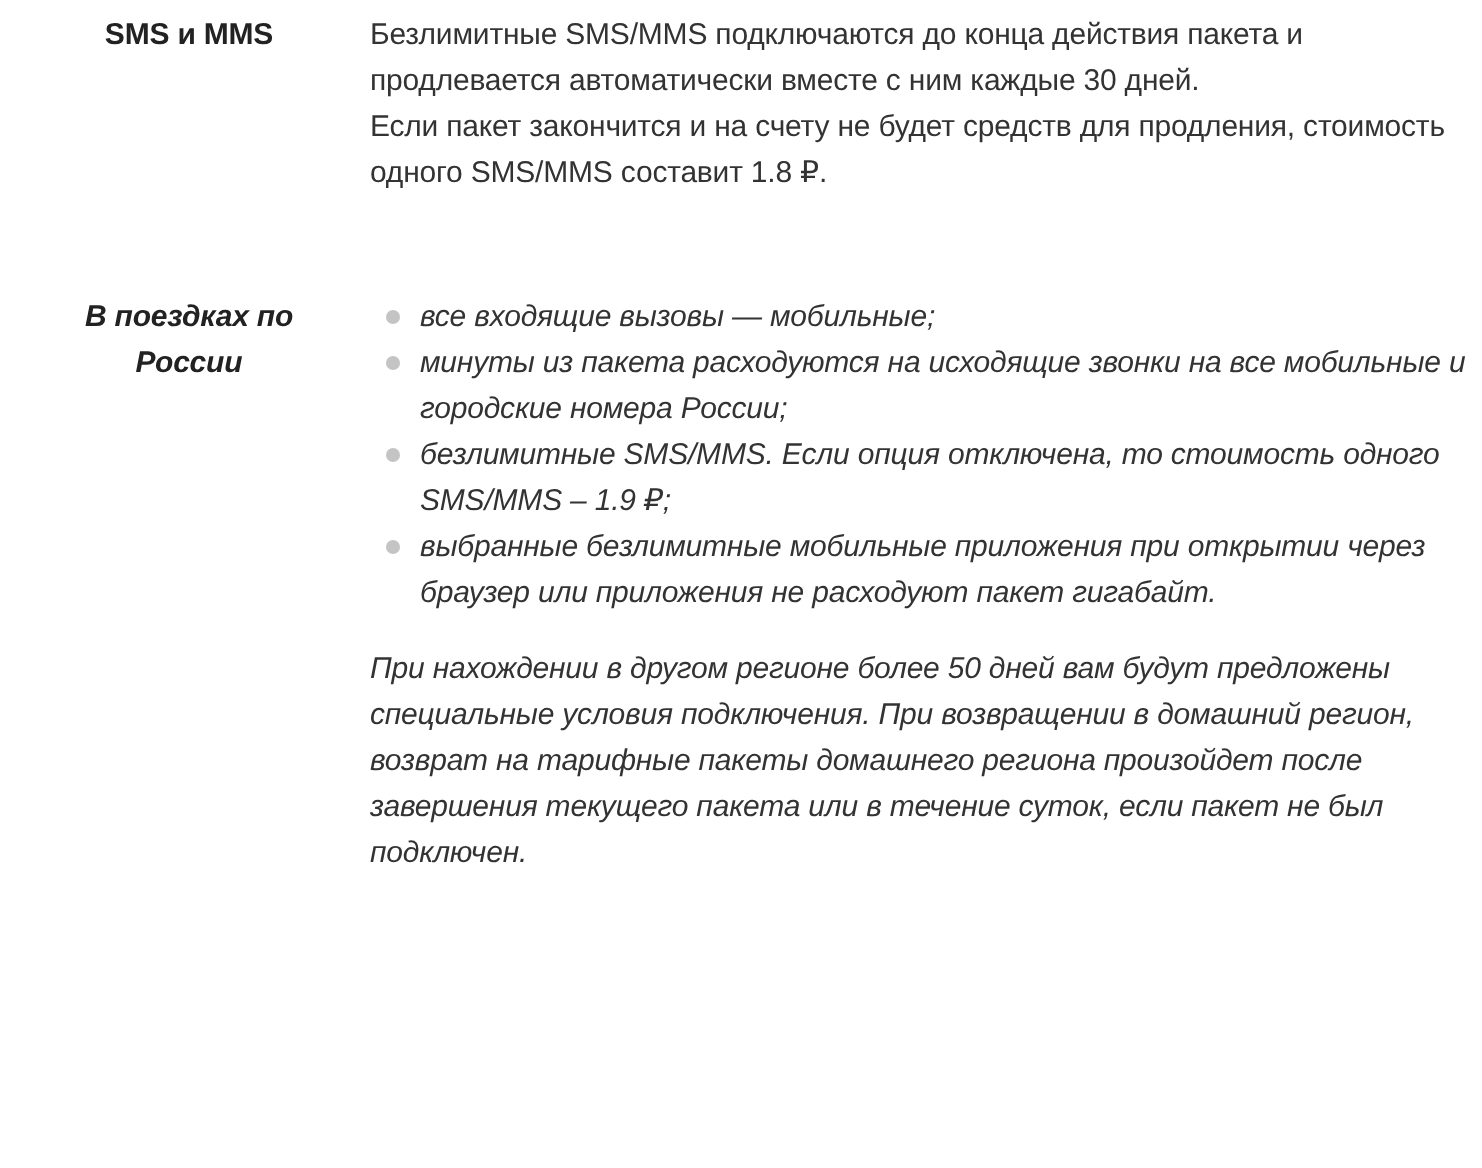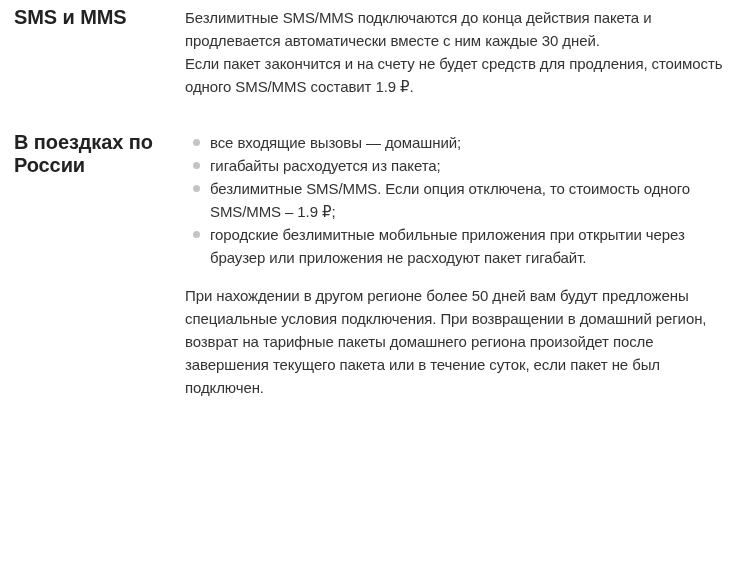--- a/index.html
+++ b/index.html
@@ -21,30 +21,31 @@
     letter-spacing: -0.1px;
     overflow: hidden;
   }
   .content {
     padding: 6px 6px 0 14px;
   }
   .row {
     display: flex;
     align-items: flex-start;
   }
-  .row + .row { margin-top: 33px; }
+  .row + .row { margin-top: 49px; font-style: italic; }
   .term {
     flex: 0 0 171px;
     width: 171px;
     margin: 0;
     padding-right: 10px;
-    font-size: 20px;
+    font-size: 15px;
     line-height: 23px;
     font-weight: bold;
     color: var(--label-color);
+    text-align: center;
   }
   .desc {
     flex: 0 0 549px;
     width: 549px;
   }
   .para { margin: 0; }
   .para + .para { margin-top: 34px; }
   .line { display: block; }
   ul.bullets {
     list-style: none;
@@ -70,31 +71,31 @@
 </head>
 <body>
 
 <main class="content">
 
   <section class="row">
     <h3 class="term">SMS и MMS</h3>
     <div class="desc">
       <div class="para">
         <span class="line">Безлимитные SMS/MMS подключаются до конца действия пакета и продлевается автоматически вместе с ним каждые 30 дней.</span>
-        <span class="line">Если пакет закончится и на счету не будет средств для продления, стоимость одного SMS/MMS составит 1.9 ₽.</span>
+        <span class="line">Если пакет закончится и на счету не будет средств для продления, стоимость одного SMS/MMS составит 1.8 ₽.</span>
       </div>
     </div>
   </section>
 
   <section class="row">
     <h3 class="term">В поездках по России</h3>
     <div class="desc">
       <ul class="bullets">
-        <li>все входящие вызовы — домашний;</li>
-        <li>гигабайты расходуется из пакета;</li>
+        <li>все входящие вызовы — мобильные;</li>
+        <li>минуты из пакета расходуются на исходящие звонки на все мобильные и городские номера России;</li>
         <li>безлимитные SMS/MMS. Если опция отключена, то стоимость одного SMS/MMS – 1.9 ₽;</li>
-        <li>городские безлимитные мобильные приложения при открытии через браузер или приложения не расходуют пакет гигабайт.</li>
+        <li>выбранные безлимитные мобильные приложения при открытии через браузер или приложения не расходуют пакет гигабайт.</li>
       </ul>
       <div class="para outro">При нахождении в другом регионе более 50 дней вам будут предложены специальные условия подключения. При возвращении в домашний регион, возврат на тарифные пакеты домашнего региона произойдет после завершения текущего пакета или в течение суток, если пакет не был подключен.</div>
     </div>
   </section>
 
 </main>
 
 </body></html>

